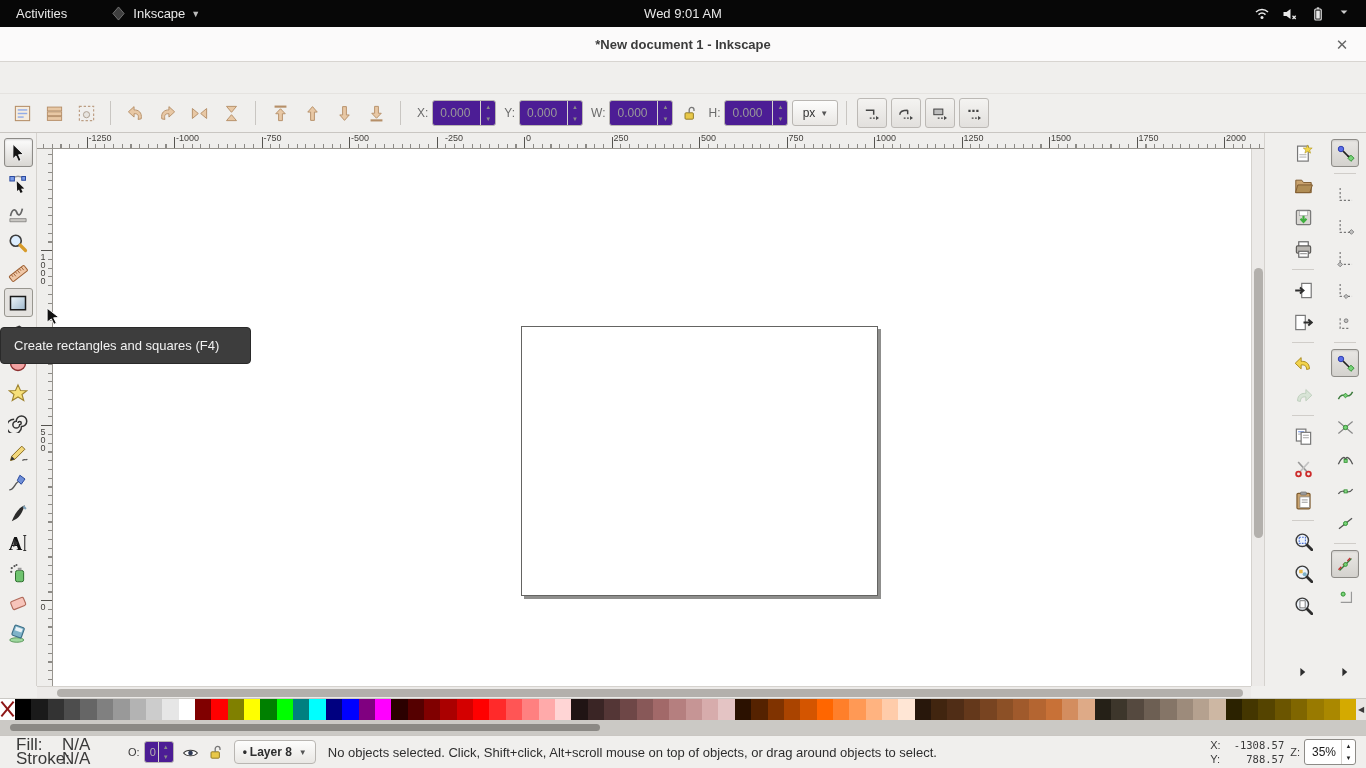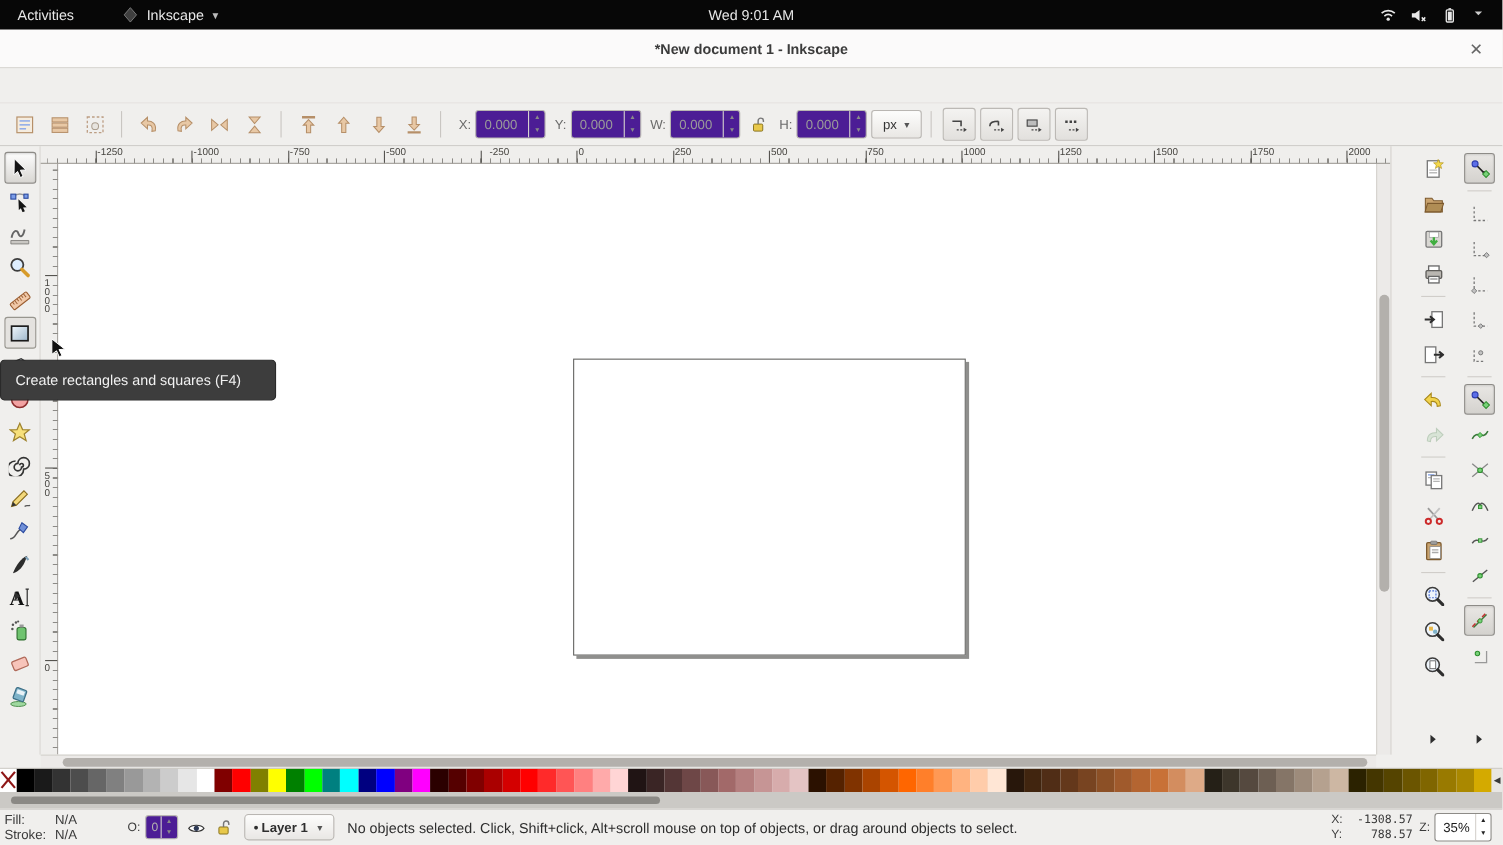--- a/index.html
+++ b/index.html
@@ -85,21 +85,21 @@
   .swatch { flex:1; height:21px; }
   #swatch-none { width:15px; flex:none; background:#fff; position:relative; }
   #swatch-none:before, #swatch-none:after { content:""; position:absolute; left:-2px; right:-2px; top:9px; height:2px; background:#8e1616; }
   #swatch-none:before { transform:rotate(50deg); } #swatch-none:after { transform:rotate(-50deg); }
   #pal-arrow { width:9px; flex:none; display:flex; align-items:center; justify-content:center; font-size:8px; color:#3a3a3a; background:#e8e6e3; }
   #palscroll { position:absolute; left:6px; top:26px; width:1354px; height:7px; }
   #palscroll .thumb { position:absolute; left:4px; width:590px; height:7px; background:#8b8985; border-radius:4px; }
 
   
   #statusbar { position:absolute; left:0; top:735px; width:1366px; height:33px; background:#f0efed; border-top:1px solid #c9c6c2; display:flex; align-items:center; font-size:13px; color:#2e2e2e; }
-  #fillstroke { display:grid; grid-template-columns:46px 40px; font-size:12px; line-height:14px; padding-left:4px; color:#3a3a3a; }
+  #fillstroke { display:grid; grid-template-columns:46px 40px; font-size:17px; line-height:14px; padding-left:16px; color:#3a3a3a; }
   #opblock { display:flex; align-items:center; margin-left:26px; gap:4px; font-size:11px; color:#3a3a3a; }
   #opspin { width:30px; height:22px; }
   #opspin .val { color:#b5b3af; font-size:11px; padding-left:5px; }
   .statusicon { width:17px; height:17px; margin-left:8px; display:inline-flex; }
   #layerbtn { margin-left:10px; height:24px; border:1px solid #b9b6b2; border-radius:4px; background:linear-gradient(#fdfdfc,#e9e7e4); display:flex; align-items:center; padding:0 8px; gap:7px; font-size:12px; font-weight:bold; color:#2e2e2e; }
   #layerbtn .caret { font-size:8px; color:#555; font-weight:normal; }
   #statusmsg { flex:1; margin-left:12px; font-size:13px; color:#2e2e2e; white-space:nowrap; overflow:hidden; }
   #xyblock { display:grid; grid-template-columns:16px 58px; font-size:11px; line-height:14px; color:#3a3a3a; margin-right:6px; }
   #xyblock .num { text-align:right; font-family:"DejaVu Sans Mono",monospace; font-size:10.5px; }
   #zblock { display:flex; align-items:center; gap:4px; margin-right:10px; font-size:11px; color:#3a3a3a; }
@@ -804,21 +804,21 @@
         </svg>
       </span>
     <span class="statusicon" id="lockicon">
         <svg width="16" height="16" viewBox="0 0 16 16">
           <rect x="4" y="7.8" width="8.4" height="6.4" rx="1" fill="#e8c84a" stroke="#8a7420" stroke-width="0.9"></rect>
           <path d="M8.2 7.8 V4.8 a2.4 2.4 0 0 1 4.8 0 V6" fill="none" stroke="#777" stroke-width="1.3"></path>
         </svg>
       </span>
     <div id="layerbtn">
       <span>•</span>
-      <span style="margin-left:-4px;">Layer 1</span>
+      <span style="margin-left:-4px;">Layer 8</span>
       <span class="caret">▼</span>
     </div>
     <div id="statusmsg">No objects selected. Click, Shift+click, Alt+scroll mouse on top of objects, or drag around objects to select.</div>
     <div id="xyblock">
       <span>X:</span>
       <span class="num">-1308.57</span>
       <span>Y:</span>
       <span class="num">788.57</span>
     </div>
     <div id="zblock">

